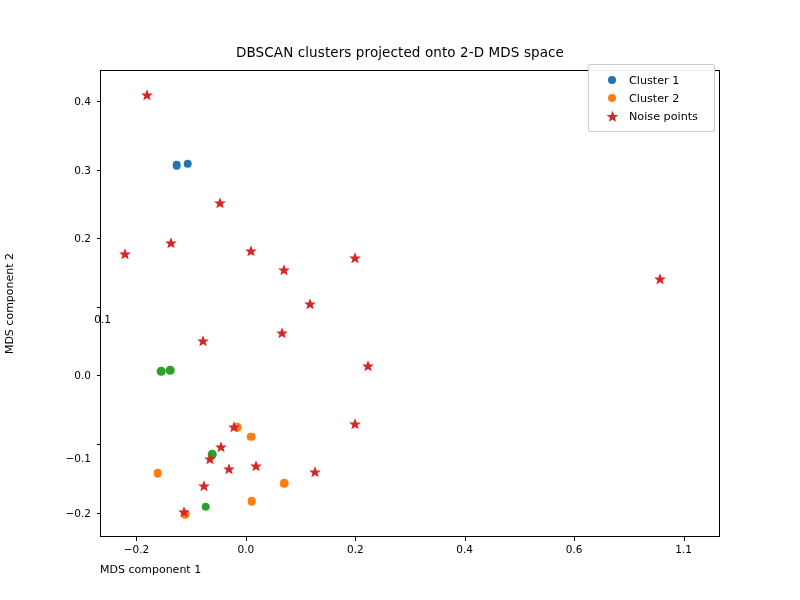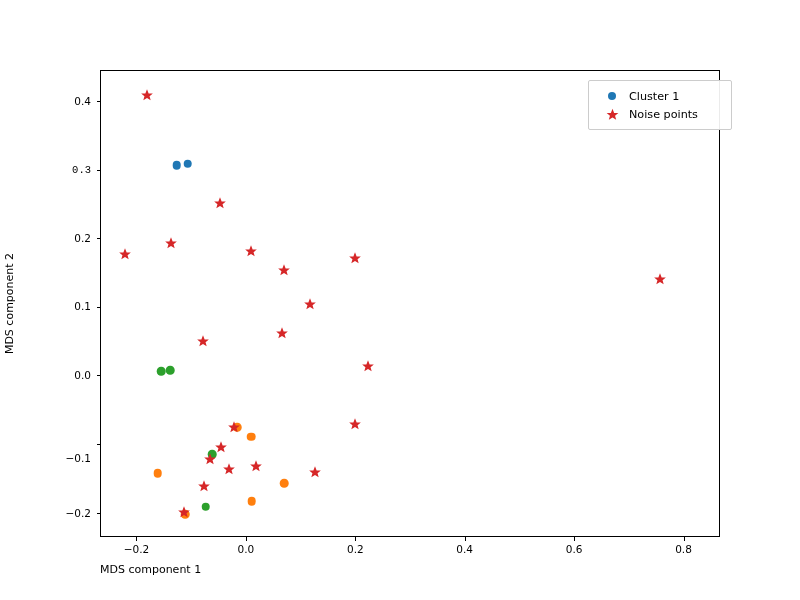--- a/index.html
+++ b/index.html
@@ -118,22 +118,22 @@
   }
   #ylabel span {
     transform: rotate(-90deg);
     white-space: nowrap;
     display: block;
   }
   
   #legend {
     position: absolute;
     left: 588px;
-    top: 80px;
-    width: 144px;
+    top: 64px;
+    width: 127px;
     border: 0.9px solid #cccccc;
     border-radius: 2px;
     background: rgba(255,255,255,0.92);
     box-sizing: border-box;
     padding: 6px 6px 6px 6px;
   }
   .legend-row {
     display: flex;
     align-items: center;
     height: 18px;
@@ -154,20 +154,21 @@
     font-size: 11.2px;
     color: #000000;
     white-space: nowrap;
   }
 </style>
 </head>
 <body>
 
 <div id="figure">
 
+  <div id="chart-title">DBSCAN clusters projected onto 2-D MDS space</div>
 
   <div id="plot-area">
     <div id="points-layer">
         <div class="pt circle" style="left: 75.8726px; top: 94.182px; background: rgb(31, 119, 180);"></div>
         <div class="pt circle" style="left: 86.8131px; top: 92.8101px; background: rgb(31, 119, 180);"></div>
         <div class="pt circle" style="left: 56.7267px; top: 402.177px; background: rgb(255, 127, 14);"></div>
         <div class="pt circle" style="left: 136.046px; top: 356.218px; background: rgb(255, 127, 14);"></div>
         <div class="pt circle" style="left: 150.268px; top: 365.821px; background: rgb(255, 127, 14);"></div>
         <div class="pt circle" style="left: 150.815px; top: 430.301px; background: rgb(255, 127, 14);"></div>
         <div class="pt circle" style="left: 183.09px; top: 412.466px; background: rgb(255, 127, 14);"></div>
@@ -289,53 +290,59 @@
       <div class="ticklabel-x" style="left: 136.487px;">−0.2</div>
       <div class="tick-x" style="left: 245.892px;"></div>
       <div class="ticklabel-x" style="left: 245.892px;">0.0</div>
       <div class="tick-x" style="left: 355.297px;"></div>
       <div class="ticklabel-x" style="left: 355.297px;">0.2</div>
       <div class="tick-x" style="left: 464.703px;"></div>
       <div class="ticklabel-x" style="left: 464.703px;">0.4</div>
       <div class="tick-x" style="left: 574.108px;"></div>
       <div class="ticklabel-x" style="left: 574.108px;">0.6</div>
       <div class="tick-x" style="left: 683.513px;"></div>
-      <div class="ticklabel-x" style="left: 683.513px;">0.8</div>
+      <div class="ticklabel-x" style="left: 683.513px;">1.1</div>
     </div>
   <div id="ticks-y">
       <div class="tick-y" style="top: 512.649px;"></div>
       <div class="ticklabel-y" style="top: 512.649px;">−0.2</div>
       <div class="tick-y" style="top: 444.053px;"></div>
       <div class="ticklabel-y" style="top: 444.053px; margin-top: 14px;">−0.1</div>
       <div class="tick-y" style="top: 375.457px;"></div>
       <div class="ticklabel-y" style="top: 375.457px;">0.0</div>
       <div class="tick-y" style="top: 306.861px;"></div>
-      <div class="ticklabel-y" style="top: 306px;">0.1</div>
+      <div class="ticklabel-y" style="top: 319px; margin-left: 20px;">0.1</div>
       <div class="tick-y" style="top: 238.265px;"></div>
       <div class="ticklabel-y" style="top: 238.265px;">0.2</div>
       <div class="tick-y" style="top: 169.67px;"></div>
-      <div class="ticklabel-y" style="top: 169.67px; font-family: Liberation Mono, monospace;">0.3</div>
+      <div class="ticklabel-y" style="top: 169.67px;">0.3</div>
       <div class="tick-y" style="top: 101.074px;"></div>
       <div class="ticklabel-y" style="top: 101.074px;">0.4</div>
     </div>
 
   <div id="xlabel">MDS component 1</div>
   <div id="ylabel">
       <span>MDS component 2</span>
     </div>
 
   <div id="legend">
       <div class="legend-row">
         <div class="legend-marker">
           <span class="circle" style="background: rgb(31, 119, 180);"></span>
         </div>
         <div class="legend-label">Cluster 1</div>
       </div>
       <div class="legend-row">
         <div class="legend-marker">
+          <span class="circle" style="background: rgb(255, 127, 14);"></span>
+        </div>
+        <div class="legend-label">Cluster 2</div>
+      </div>
+      <div class="legend-row">
+        <div class="legend-marker">
           <svg width="13" height="13" viewBox="0 0 24 24" aria-hidden="true">
             <path fill="#d62728" d="M12 1.6 L15.0 9.0 L22.8 9.3 L16.7 14.2 L18.8 21.8 L12 17.4 L5.2 21.8 L7.3 14.2 L1.2 9.3 L9.0 9.0 Z"></path>
           </svg>
         </div>
         <div class="legend-label">Noise points</div>
       </div>
     </div>
 
 </div>
 

